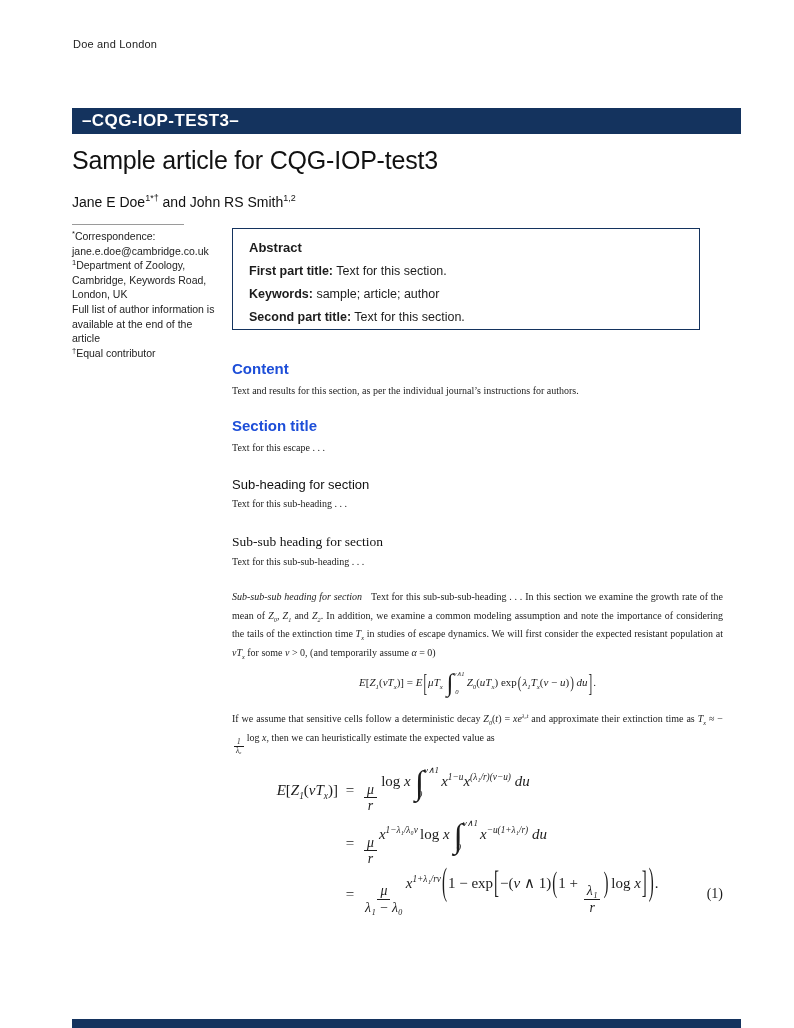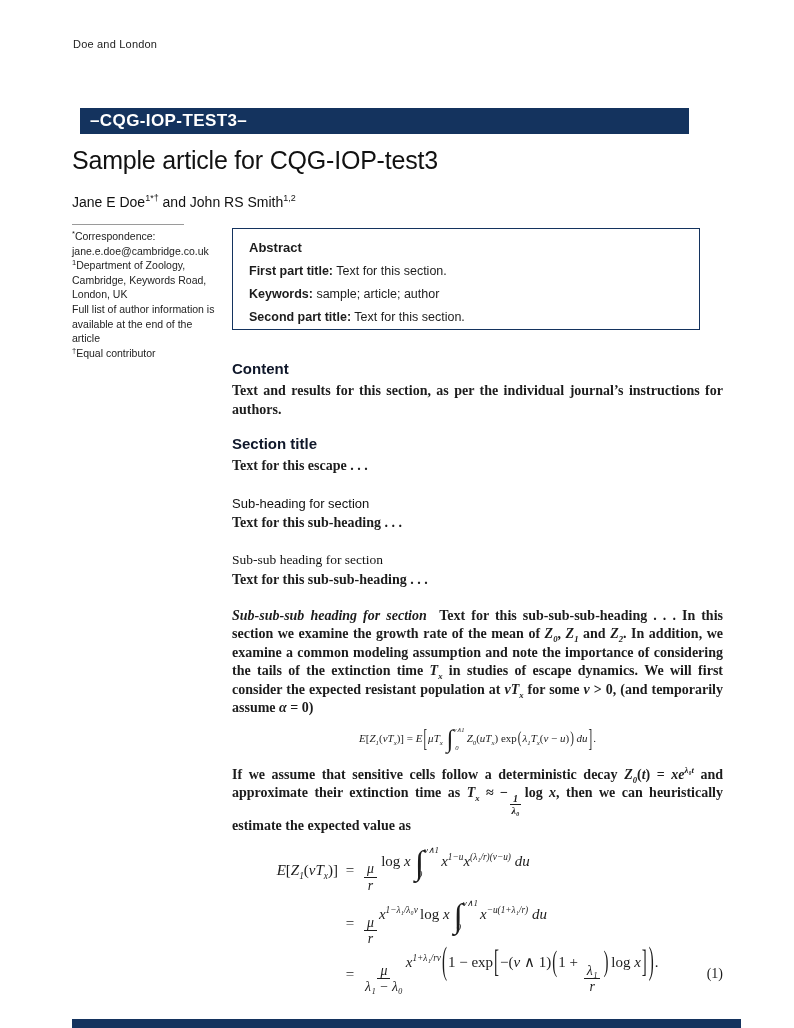--- a/index.html
+++ b/index.html
@@ -5,22 +5,22 @@
   html,body{margin:0;padding:0;background:#e8e8e8;}
   .page{
     position:relative;width:794px;height:1028px;background:#ffffff;
     margin:0 auto;overflow:hidden;color:#1c1c1c;
     font-family:"Liberation Serif", serif;
   }
 
   .runhead{position:absolute;left:73px;top:38px;font-size:11px;letter-spacing:.2px;
     font-family:"Liberation Sans",sans-serif;color:#222;}
 
-  .banner{position:absolute;left:72px;top:108px;width:609px;height:26px;
-    background:#14335e;display:flex;align-items:center;margin-left:8px;}
+  .banner{position:absolute;left:72px;top:108px;width:669px;height:26px;
+    background:#14335e;display:flex;align-items:center;}
   .banner .label{color:#fff;font-family:"Liberation Sans",sans-serif;
     font-weight:bold;font-size:17px;letter-spacing:.4px;padding-left:10px;}
 
   .title{position:absolute;left:72px;top:146px;width:660px;
     font-family:"Liberation Sans",sans-serif;font-weight:normal;
     font-size:25px;color:#111;letter-spacing:-.2px;}
 
   .authors{position:absolute;left:72px;top:193px;
     font-family:"Liberation Sans",sans-serif;font-size:14px;color:#111;}
   .authors sup{font-size:9px;}
@@ -32,26 +32,26 @@
 
   .absbox{position:absolute;left:232px;top:228px;width:468px;height:102px;
     border:1.6px solid #14335e;box-sizing:border-box;padding:11px 16px 0 16px;
     font-family:"Liberation Sans",sans-serif;}
   .absbox .abs-h{font-weight:bold;font-size:13px;margin-bottom:9px;}
   .absbox .abs-row{font-size:12.5px;margin-bottom:9px;}
   .absbox .abs-row b{font-weight:bold;}
 
   .main{position:absolute;left:232px;top:360px;width:491px;}
   .h-big{font-family:"Liberation Sans",sans-serif;font-weight:bold;font-size:15px;
-    color:#0f172a;margin:0 0 5px 0;}
+    color:#1d4ed8;margin:0 0 5px 0;}
   .h-sub{font-family:"Liberation Sans",sans-serif;font-weight:normal;font-size:13px;
     color:#111;margin:0 0 3px 0;}
   .h-subsub{font-family:"Liberation Serif",serif;font-size:13.5px;
     color:#111;margin:0 0 3px 0;}
-  .body-p{font-size:14px;line-height:18.5px;text-align:justify;margin:0;color:#1c1c1c;font-weight:bold;}
+  .body-p{font-size:10px;line-height:18.5px;text-align:justify;margin:0;color:#1c1c1c;}
   .mb-lg{margin-bottom:20px;}
   .mb-md{margin-bottom:14px;}
   .mb-sm{margin-bottom:12px;}
   .lead-it{font-style:italic;}
 
   
   .math{font-family:"Liberation Serif",serif;}
   .math .mi{font-style:italic;}
   .math .mu{font-style:normal;}
   .math sub,.math sup{font-size:62%;font-style:italic;line-height:0;}

